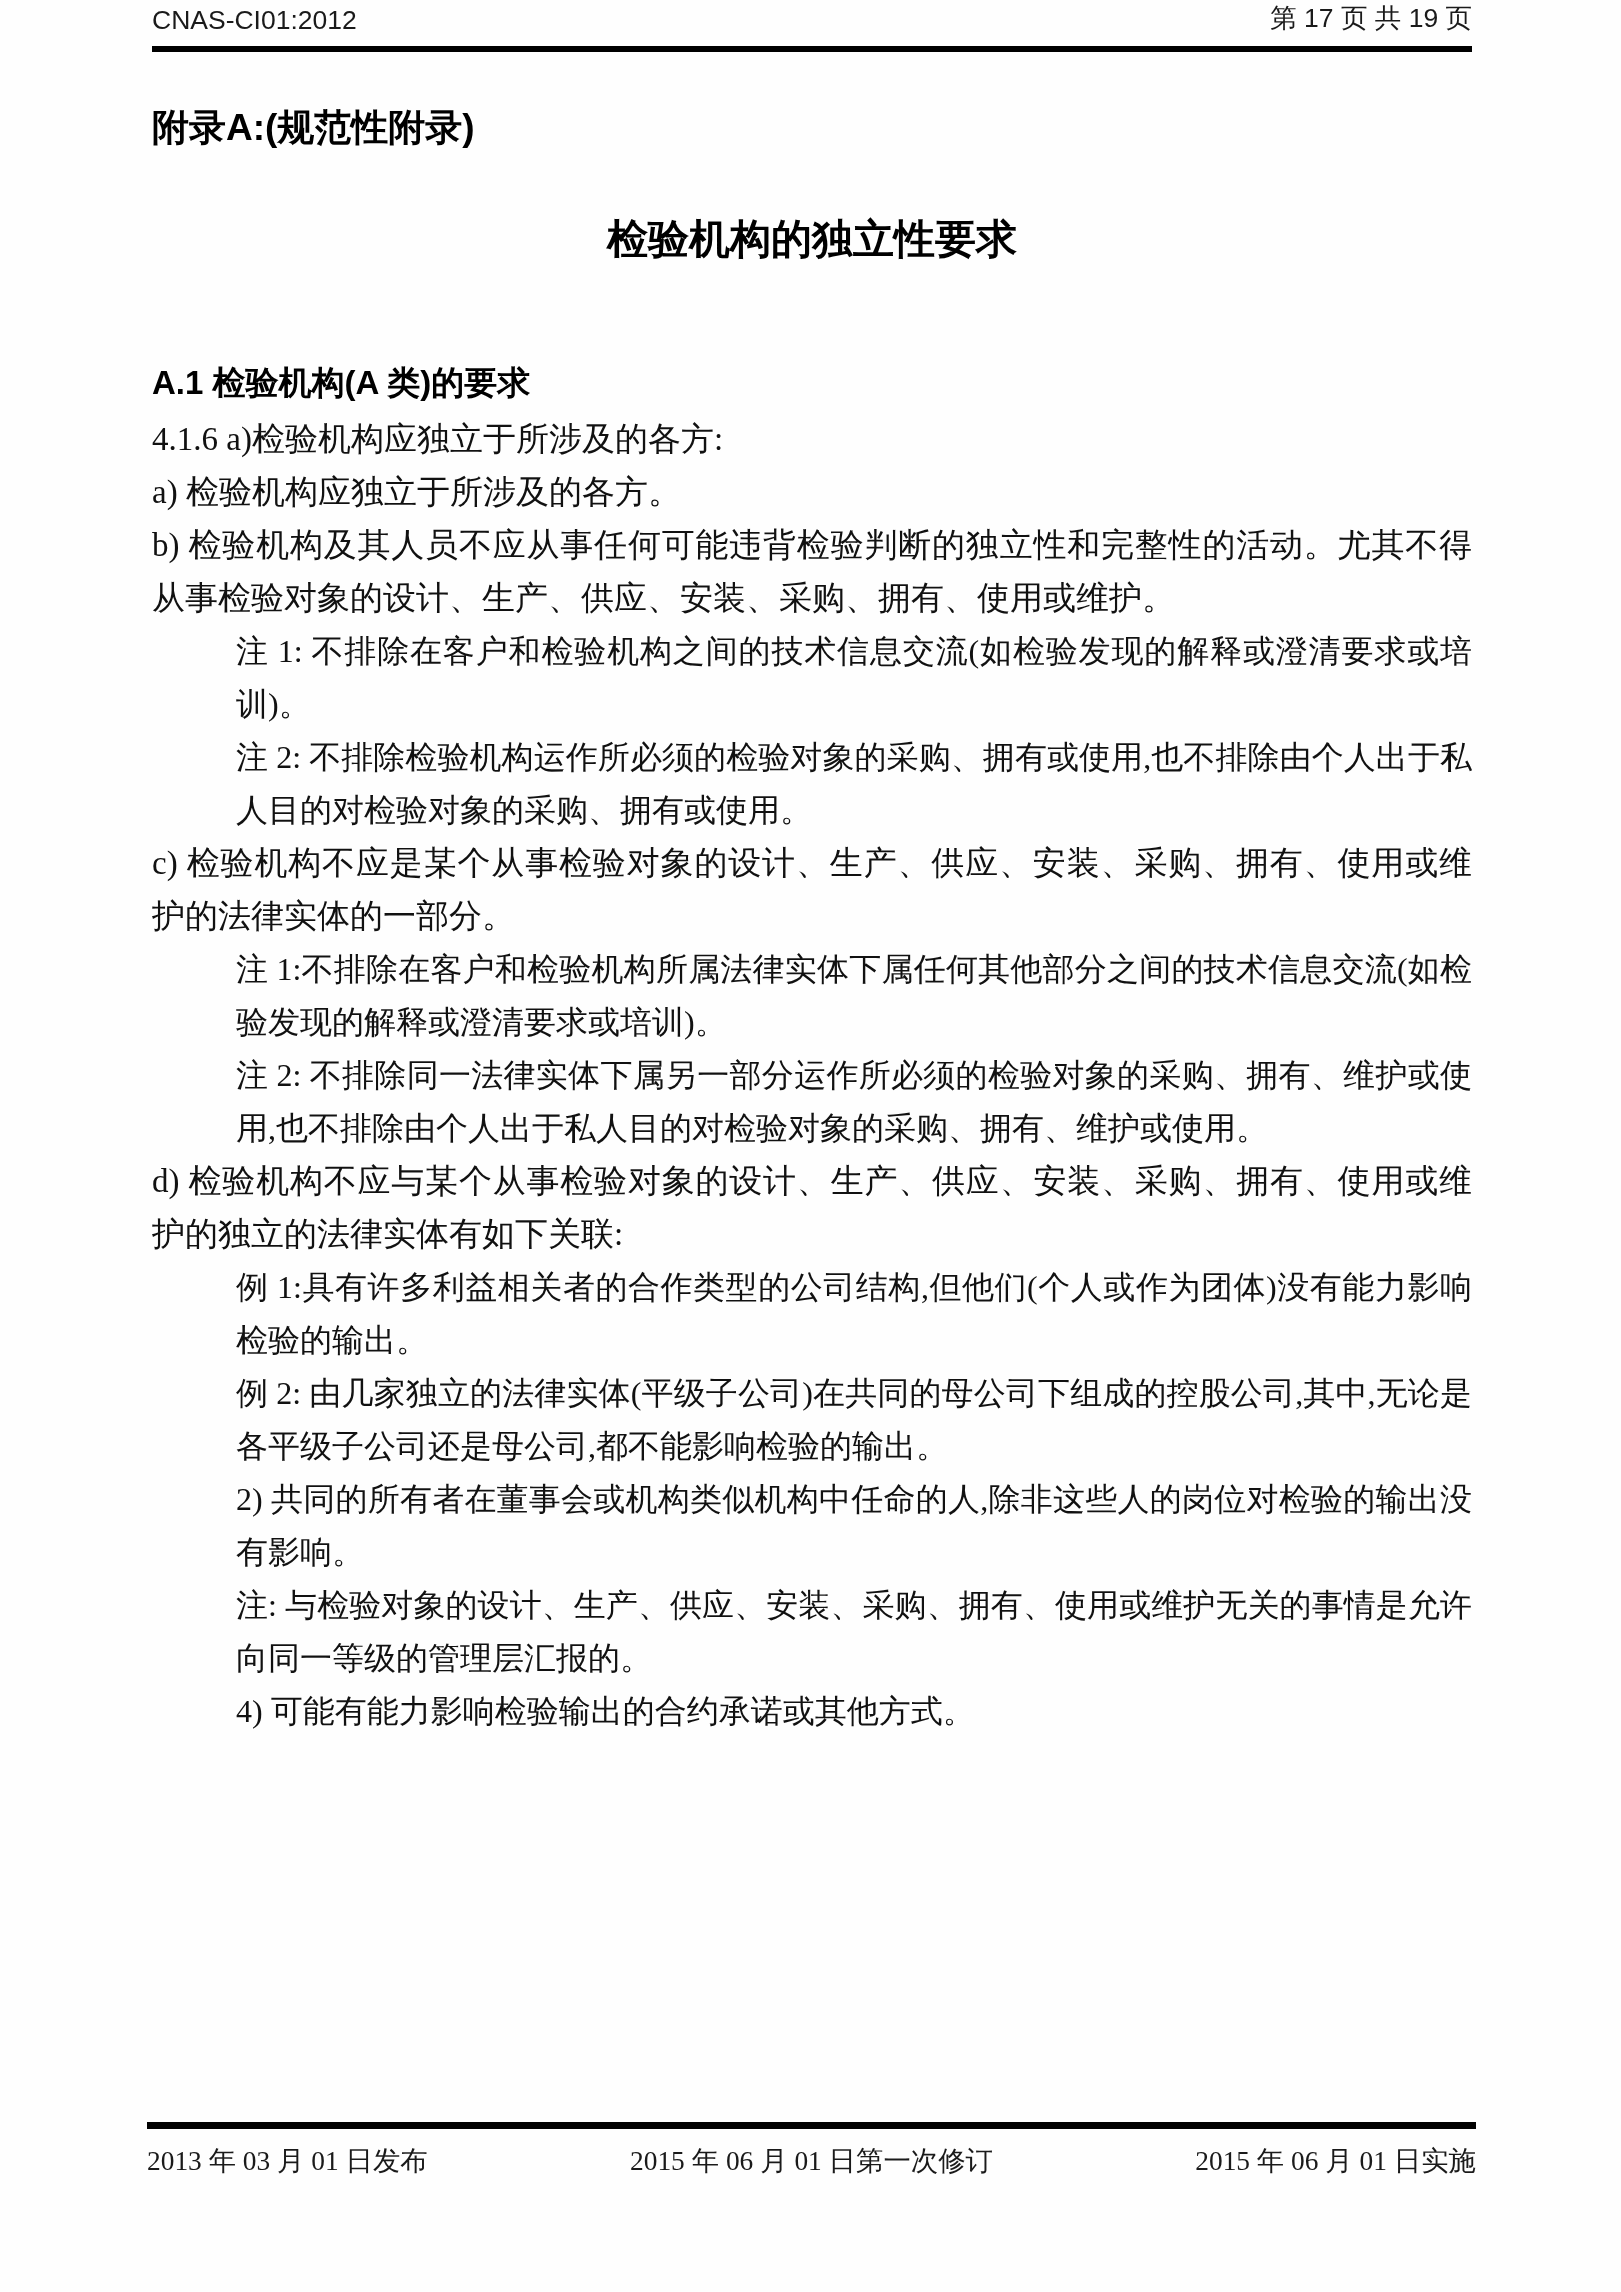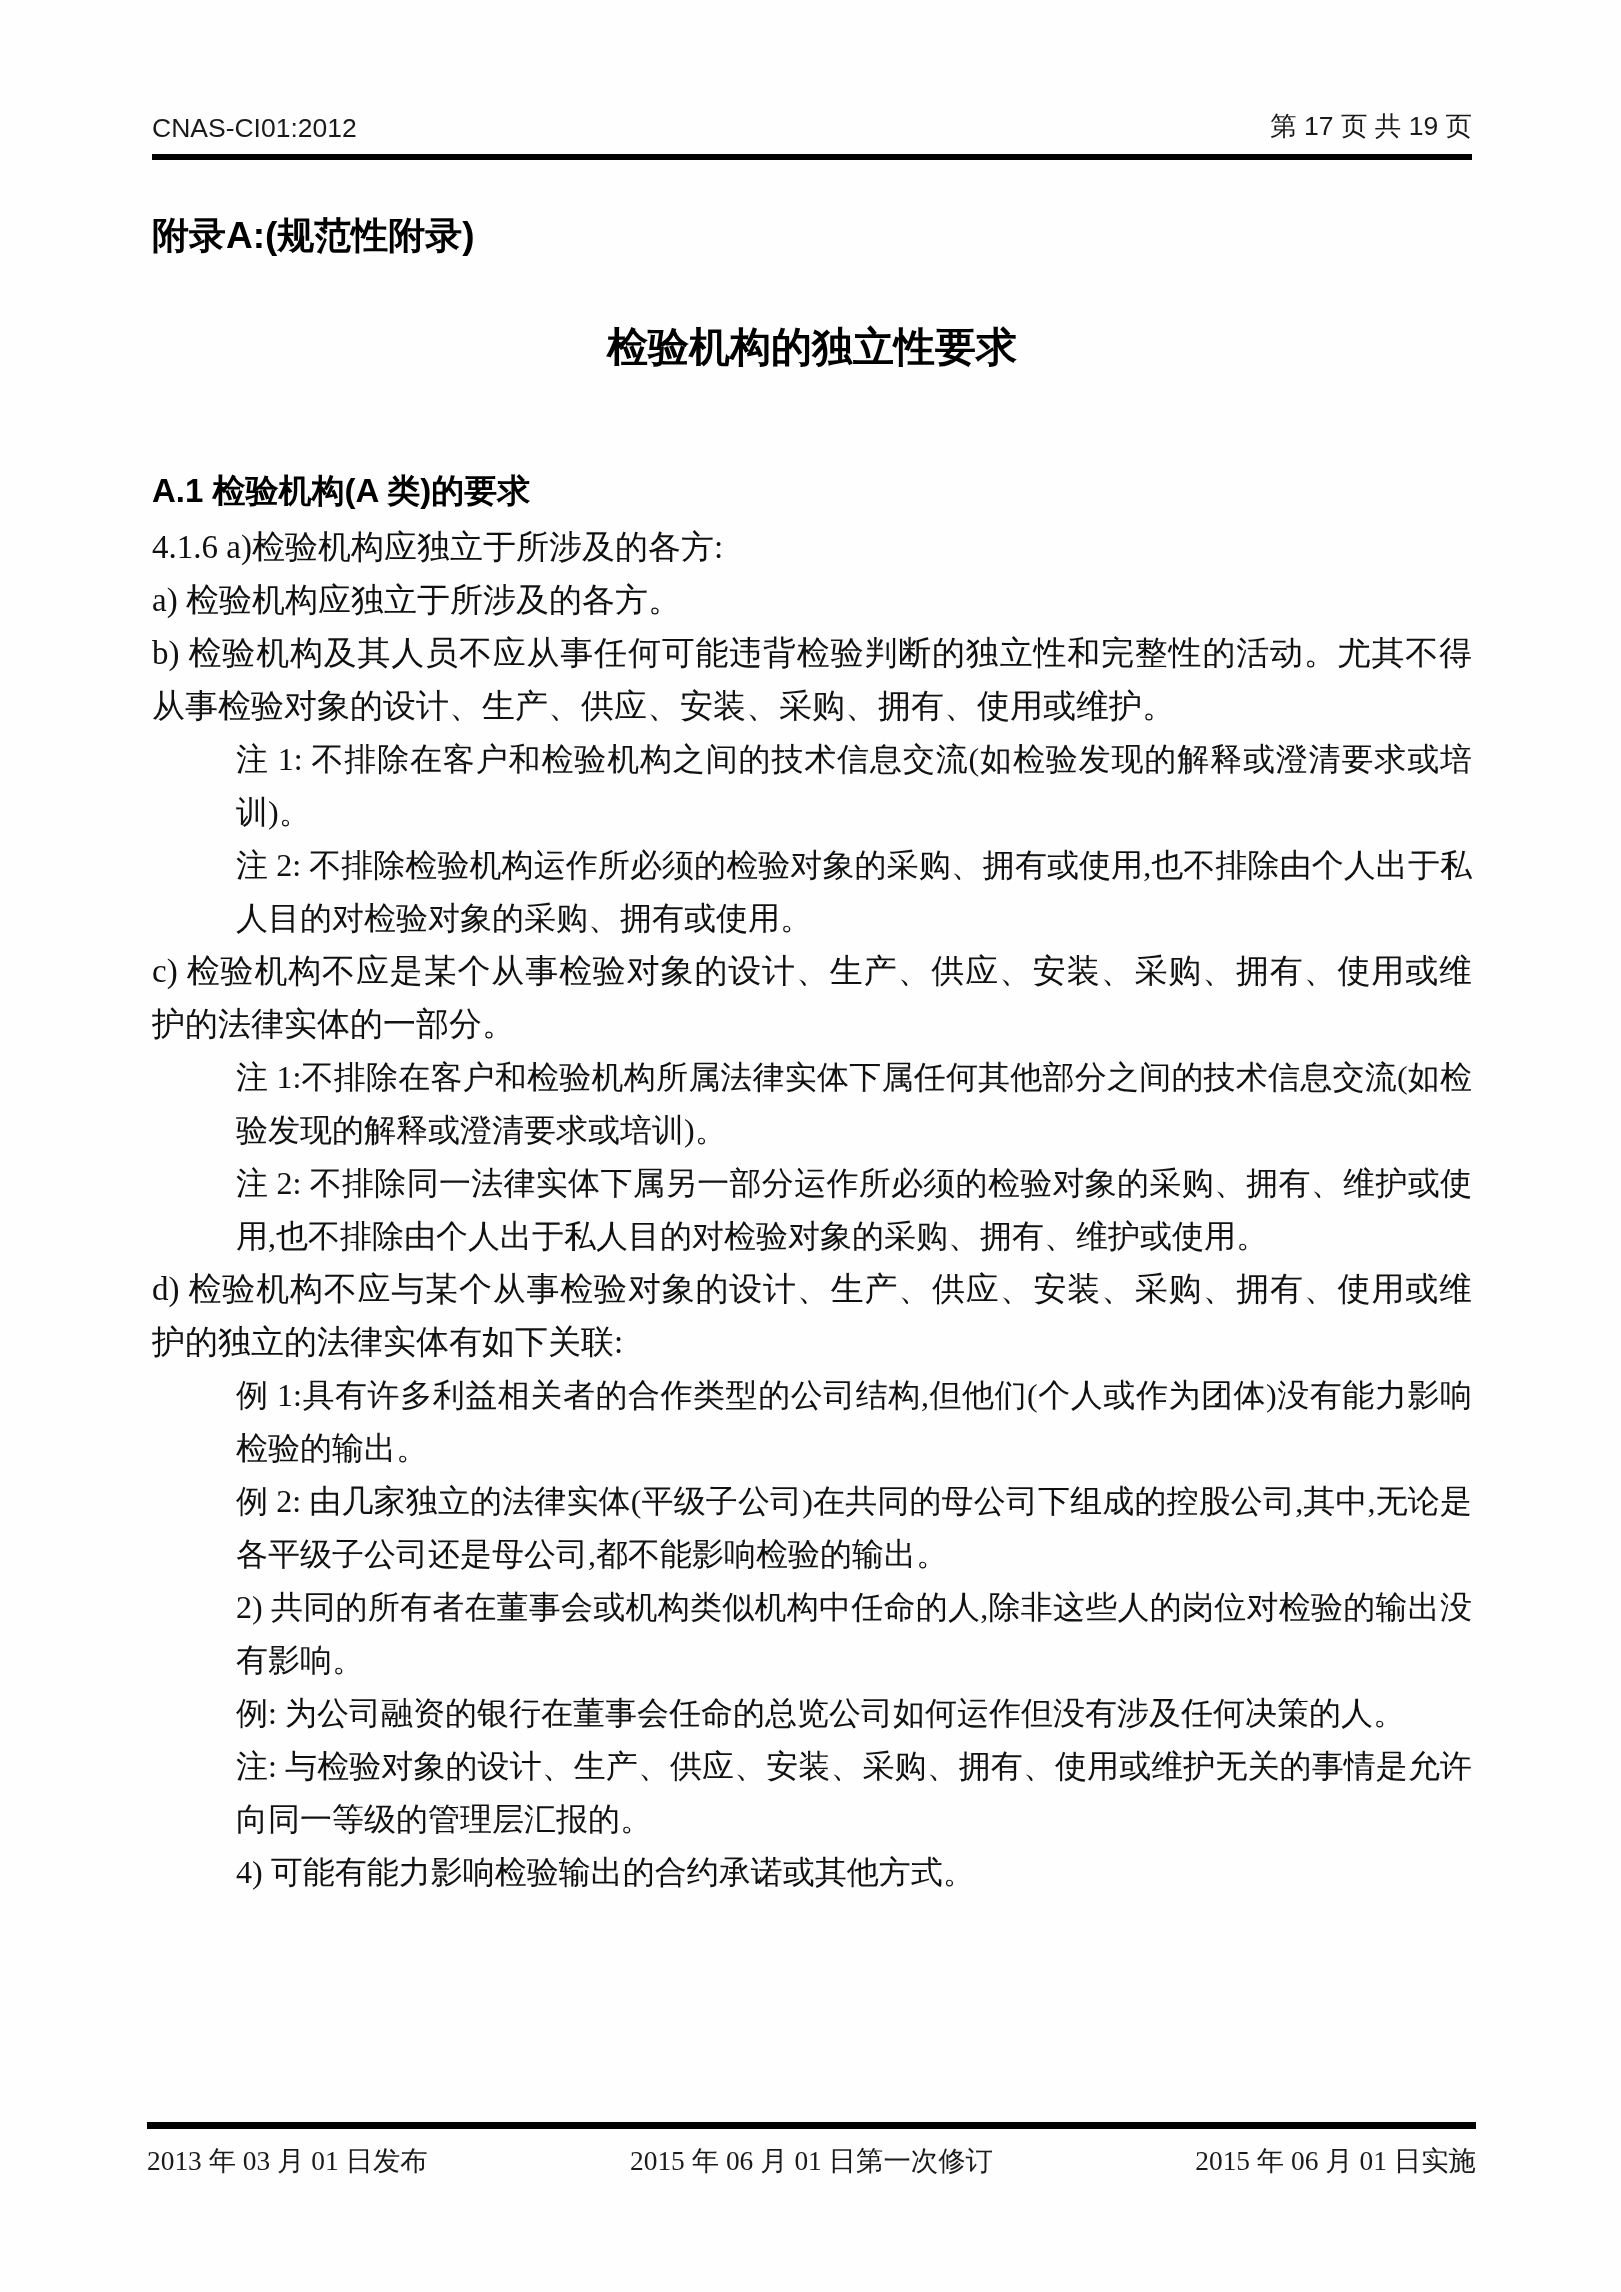--- a/index.html
+++ b/index.html
@@ -16,21 +16,20 @@
     position: absolute;
     left: 152px;
     width: 1320px;
     top: 0;
   }
   
   .header-row {
     display: flex;
     justify-content: space-between;
     align-items: flex-end;
-    padding-top: 108px;
     font-size: 26.5px;
     font-family: "Liberation Sans", "DejaVu Sans", sans-serif;
     color: #1a1a1a;
   }
   .rule {
     height: 5.9px;
     background: #000;
     margin-top: 9.8px;
   }
   
@@ -114,21 +113,20 @@
         <p class="body">b) 检验机构及其人员不应从事任何可能违背检验判断的独立性和完整性的活动。尤其不得从事检验对象的设计、生产、供应、安装、采购、拥有、使用或维护。</p>
         <p class="note">注 1: 不排除在客户和检验机构之间的技术信息交流(如检验发现的解释或澄清要求或培训)。</p>
         <p class="note">注 2: 不排除检验机构运作所必须的检验对象的采购、拥有或使用,也不排除由个人出于私人目的对检验对象的采购、拥有或使用。</p>
         <p class="body">c) 检验机构不应是某个从事检验对象的设计、生产、供应、安装、采购、拥有、使用或维护的法律实体的一部分。</p>
         <p class="note">注 1:不排除在客户和检验机构所属法律实体下属任何其他部分之间的技术信息交流(如检验发现的解释或澄清要求或培训)。</p>
         <p class="note">注 2: 不排除同一法律实体下属另一部分运作所必须的检验对象的采购、拥有、维护或使用,也不排除由个人出于私人目的对检验对象的采购、拥有、维护或使用。</p>
         <p class="body">d) 检验机构不应与某个从事检验对象的设计、生产、供应、安装、采购、拥有、使用或维护的独立的法律实体有如下关联:</p>
         <p class="note">例 1:具有许多利益相关者的合作类型的公司结构,但他们(个人或作为团体)没有能力影响检验的输出。</p>
         <p class="note">例 2: 由几家独立的法律实体(平级子公司)在共同的母公司下组成的控股公司,其中,无论是各平级子公司还是母公司,都不能影响检验的输出。</p>
         <p class="note">2) 共同的所有者在董事会或机构类似机构中任命的人,除非这些人的岗位对检验的输出没有影响。</p>
-        <p class="note">例: 为公司融资的银行在董事会任命的总览公司如何运作但没有涉及任何决策的人。</p>
         <p class="note">注: 与检验对象的设计、生产、供应、安装、采购、拥有、使用或维护无关的事情是允许向同一等级的管理层汇报的。</p>
         <p class="note">4) 可能有能力影响检验输出的合约承诺或其他方式。</p>
       </div>
 
   </div>
 
   <div class="footer">
     <div class="footer-rule"></div>
     <div class="footer-row">
       <span class="left-cell">2013 年 03 月 01 日发布</span>

